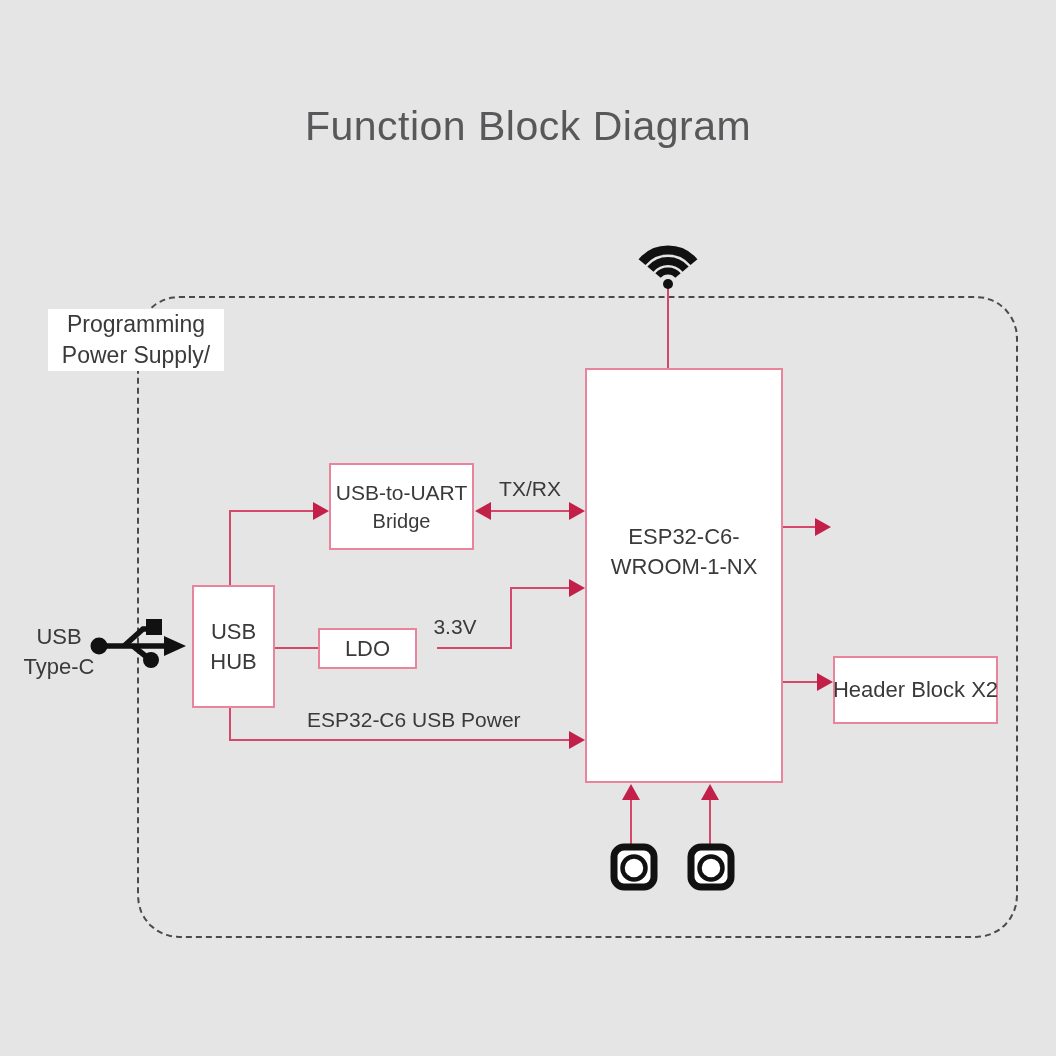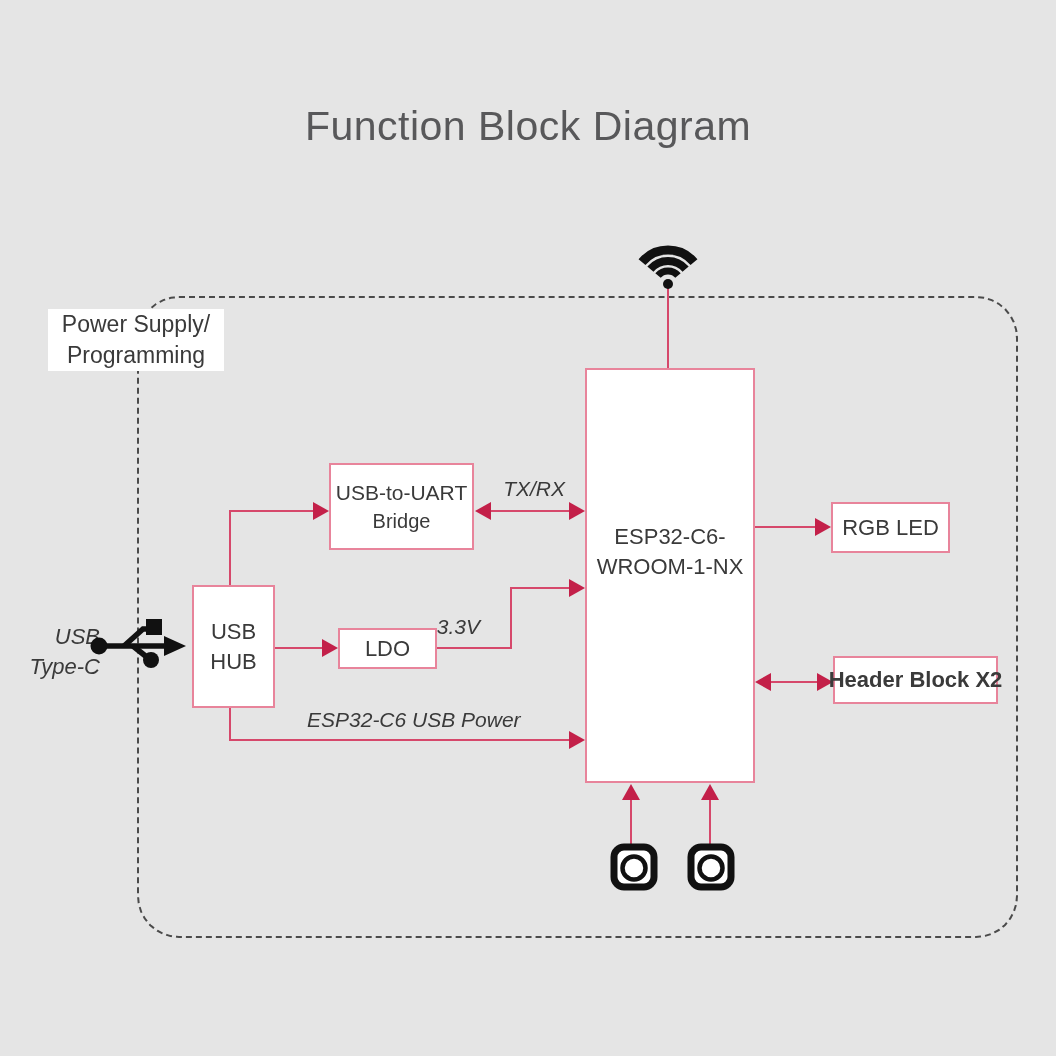--- a/index.html
+++ b/index.html
@@ -33,68 +33,65 @@
     box-sizing:border-box;display:flex;flex-direction:column;align-items:center;
     justify-content:center;text-align:center;z-index:4;
   }
   .box .bl{font-size:22px;line-height:30px;white-space:nowrap;}
   .hline{position:absolute;height:2px;background:var(--line);z-index:2;}
   .vline{position:absolute;width:2px;background:var(--line);z-index:2;}
   .arr{position:absolute;width:0;height:0;border-style:solid;border-color:transparent;z-index:3;}
   .arr-right{border-width:9px 0 9px 16px;border-left-color:var(--arrow);}
   .arr-left{border-width:9px 16px 9px 0;border-right-color:var(--arrow);}
   .arr-up{border-width:0 9px 16px 9px;border-bottom-color:var(--arrow);}
-  .wire-label{position:absolute;font-size:21px;white-space:nowrap;z-index:4;text-align:right;font-style:italic;}
+  .wire-label{position:absolute;font-size:21px;white-space:nowrap;z-index:4;text-align:center;}
   .icon{position:absolute;z-index:6;}
 </style>
 </head>
 <body>
 
 <div id="stage">
 
   <div class="title">Function Block Diagram</div>
 
   <div class="frame"></div>
   <div class="frame-label">
+    <div>Programming</div>
     <div>Power Supply/</div>
-    <div>Programming</div>
   </div>
 
   <svg class="icon" style="left:636px;top:234px;" width="64" height="56" viewBox="0 0 64 56">
     <path d="M6 28.1 A34 34 0 0 1 58 28.1" fill="none" stroke="var(--icon)" stroke-width="9"></path>
     <path d="M14.4 35.2 A23 23 0 0 1 49.6 35.2" fill="none" stroke="var(--icon)" stroke-width="8"></path>
     <path d="M22 41.6 A13 13 0 0 1 42 41.6" fill="none" stroke="var(--icon)" stroke-width="7"></path>
     <circle cx="32" cy="50" r="5" fill="var(--icon)"></circle>
   </svg>
   <div class="vline" style="left:667px;top:288px;height:80px;"></div>
 
-  <div class="box" style="left:585px;top:368px;width:170px;height:415px;padding-bottom:48px;">
+  <div class="box" style="left:585px;top:368px;width:198px;height:415px;padding-bottom:48px;">
     <div class="bl">ESP32-C6-</div>
     <div class="bl">WROOM-1-NX</div>
   </div>
 
   <div class="box" style="left:329px;top:463px;width:145px;height:87px;">
     <div class="bl" style="font-size:21px;line-height:29px;">USB-to-UART</div>
     <div class="bl" style="font-size:20px;line-height:29px;">Bridge</div>
   </div>
 
   <div class="box" style="left:192px;top:585px;width:83px;height:123px;">
     <div class="bl">USB</div>
     <div class="bl">HUB</div>
   </div>
 
-  <div class="box" style="left:338px;top:628px;width:99px;height:41px;">
+  <div class="box" style="left:318px;top:628px;width:99px;height:41px;">
     <div class="bl">LDO</div>
   </div>
 
-  <div class="box" style="left:831px;top:502px;width:119px;height:51px;">
-    <div class="bl">RGB LED</div>
-  </div>
 
-  <div class="box" style="left:833px;top:656px;width:165px;height:48px;font-weight:bold;">
+  <div class="box" style="left:833px;top:656px;width:165px;height:68px;">
     <div class="bl">Header Block X2</div>
   </div>
 
   <div class="vline" style="left:229px;top:510px;height:76px;"></div>
   <div class="hline" style="left:229px;top:510px;width:88px;"></div>
   <div class="arr arr-right" style="left:313px;top:502px;"></div>
 
   <div class="hline" style="left:491px;top:510px;width:80px;"></div>
   <div class="arr arr-left" style="left:475px;top:502px;"></div>
   <div class="arr arr-right" style="left:569px;top:502px;"></div>

